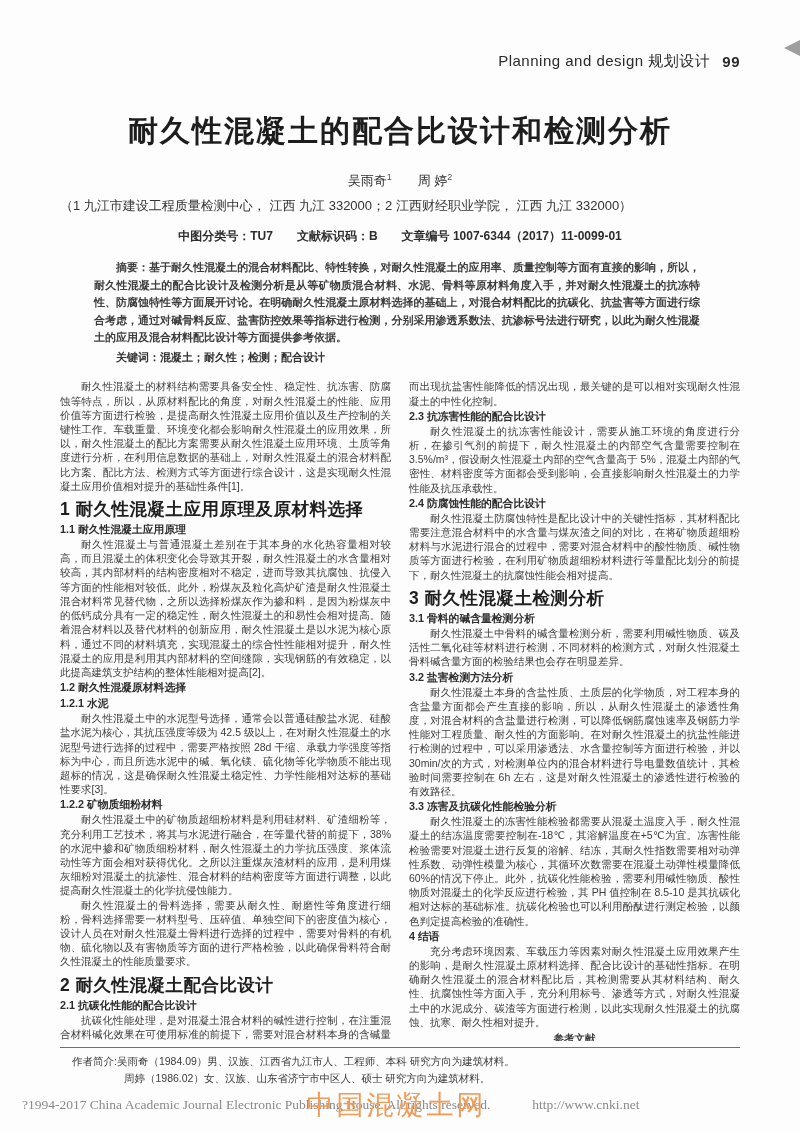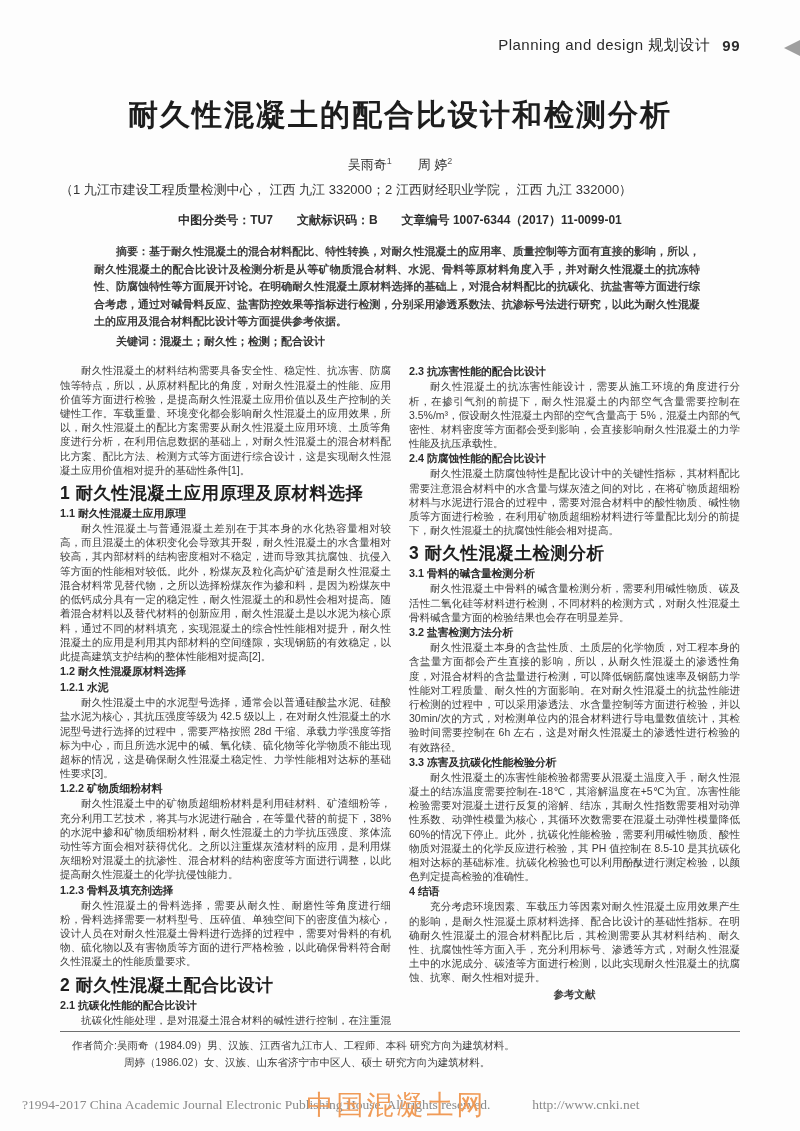--- a/index.html
+++ b/index.html
@@ -3,21 +3,21 @@
 <meta charset="utf-8">
 <style>
   html,body{margin:0;padding:0;}
   body{
     width:800px;height:1131px;background:#fdfdfd;position:relative;overflow:hidden;
     font-family:"Liberation Sans","DejaVu Sans",sans-serif;color:#3a3a3a;
   }
   .page{position:absolute;inset:0;padding:0 60px;box-sizing:border-box;}
 
   
-  .hdr{margin-top:36px;display:flex;justify-content:flex-end;align-items:center;gap:12px;
+  .hdr{margin-top:52px;display:flex;justify-content:flex-end;align-items:center;gap:12px;
        font-size:15px;color:#2b2b2b;letter-spacing:.5px;}
   .hdr .pg{font-weight:700;}
   .arrow{position:absolute;top:40px;right:0;width:0;height:0;
          border-top:8px solid transparent;border-bottom:8px solid transparent;
          border-right:16px solid #9f9f9f;}
 
   
   .title{margin-top:40px;text-align:center;font-size:30px;font-weight:700;color:#1d1d1d;letter-spacing:2px;}
   .authors{margin-top:11px;text-align:center;font-size:13px;color:#2f2f2f;}
   .authors .author{margin:0 13px;}
@@ -81,27 +81,27 @@
     <div class="col">
         <p class="body-p">耐久性混凝土的材料结构需要具备安全性、稳定性、抗冻害、防腐蚀等特点，所以，从原材料配比的角度，对耐久性混凝土的性能、应用价值等方面进行检验，是提高耐久性混凝土应用价值以及生产控制的关键性工作。车载重量、环境变化都会影响耐久性混凝土的应用效果，所以，耐久性混凝土的配比方案需要从耐久性混凝土应用环境、土质等角度进行分析，在利用信息数据的基础上，对耐久性混凝土的混合材料配比方案、配比方法、检测方式等方面进行综合设计，这是实现耐久性混凝土应用价值相对提升的基础性条件[1]。</p>
         <h2 class="sec-h1">1  耐久性混凝土应用原理及原材料选择</h2>
         <h3 class="sec-h2">1.1 耐久性混凝土应用原理</h3>
         <p class="body-p">耐久性混凝土与普通混凝土差别在于其本身的水化热容量相对较高，而且混凝土的体积变化会导致其开裂，耐久性混凝土的水含量相对较高，其内部材料的结构密度相对不稳定，进而导致其抗腐蚀、抗侵入等方面的性能相对较低。此外，粉煤灰及粒化高炉矿渣是耐久性混凝土混合材料常见替代物，之所以选择粉煤灰作为掺和料，是因为粉煤灰中的低钙成分具有一定的稳定性，耐久性混凝土的和易性会相对提高。随着混合材料以及替代材料的创新应用，耐久性混凝土是以水泥为核心原料，通过不同的材料填充，实现混凝土的综合性性能相对提升，耐久性混凝土的应用是利用其内部材料的空间缝隙，实现钢筋的有效稳定，以此提高建筑支护结构的整体性能相对提高[2]。</p>
         <h3 class="sec-h2">1.2 耐久性混凝原材料选择</h3>
         <h3 class="sec-h2">1.2.1 水泥</h3>
         <p class="body-p">耐久性混凝土中的水泥型号选择，通常会以普通硅酸盐水泥、硅酸盐水泥为核心，其抗压强度等级为 42.5 级以上，在对耐久性混凝土的水泥型号进行选择的过程中，需要严格按照 28d 干缩、承载力学强度等指标为中心，而且所选水泥中的碱、氧化镁、硫化物等化学物质不能出现超标的情况，这是确保耐久性混凝土稳定性、力学性能相对达标的基础性要求[3]。</p>
         <h3 class="sec-h2">1.2.2 矿物质细粉材料</h3>
         <p class="body-p">耐久性混凝土中的矿物质超细粉材料是利用硅材料、矿渣细粉等，充分利用工艺技术，将其与水泥进行融合，在等量代替的前提下，38%的水泥中掺和矿物质细粉材料，耐久性混凝土的力学抗压强度、浆体流动性等方面会相对获得优化。之所以注重煤灰渣材料的应用，是利用煤灰细粉对混凝土的抗渗性、混合材料的结构密度等方面进行调整，以此提高耐久性混凝土的化学抗侵蚀能力。</p>
-        <h3 class="sec-h2">1.2.3 骨料及填充剂选择</h3>
         <p class="body-p">耐久性混凝土的骨料选择，需要从耐久性、耐磨性等角度进行细粉，骨料选择需要一材料型号、压碎值、单独空间下的密度值为核心，设计人员在对耐久性混凝土骨料进行选择的过程中，需要对骨料的有机物、硫化物以及有害物质等方面的进行严格检验，以此确保骨料符合耐久性混凝土的性能质量要求。</p>
         <h2 class="sec-h1">2  耐久性混凝土配合比设计</h2>
         <h3 class="sec-h2">2.1 抗碳化性能的配合比设计</h3>
         <p class="body-p">抗碳化性能处理，是对混凝土混合材料的碱性进行控制，在注重混合材料碱化效果在可使用标准的前提下，需要对混合材料本身的含碱量进行检验。之所以注重抗碳化配比，是因为混合材料的碱含量过高，极容易对钢筋产生腐蚀，进而影响耐久性混凝土的使用寿命及力学性能。</p>
       </div>
     <div class="col">
+        <p class="body-p noindent">而出现抗盐害性能降低的情况出现，最关键的是可以相对实现耐久性混凝土的中性化控制。</p>
         <h3 class="sec-h2">2.3 抗冻害性能的配合比设计</h3>
         <p class="body-p">耐久性混凝土的抗冻害性能设计，需要从施工环境的角度进行分析，在掺引气剂的前提下，耐久性混凝土的内部空气含量需要控制在 3.5%/m³，假设耐久性混凝土内部的空气含量高于 5%，混凝土内部的气密性、材料密度等方面都会受到影响，会直接影响耐久性混凝土的力学性能及抗压承载性。</p>
         <h3 class="sec-h2">2.4 防腐蚀性能的配合比设计</h3>
         <p class="body-p">耐久性混凝土防腐蚀特性是配比设计中的关键性指标，其材料配比需要注意混合材料中的水含量与煤灰渣之间的对比，在将矿物质超细粉材料与水泥进行混合的过程中，需要对混合材料中的酸性物质、碱性物质等方面进行检验，在利用矿物质超细粉材料进行等量配比划分的前提下，耐久性混凝土的抗腐蚀性能会相对提高。</p>
         <h2 class="sec-h1">3  耐久性混凝土检测分析</h2>
         <h3 class="sec-h2">3.1 骨料的碱含量检测分析</h3>
         <p class="body-p">耐久性混凝土中骨料的碱含量检测分析，需要利用碱性物质、碳及活性二氧化硅等材料进行检测，不同材料的检测方式，对耐久性混凝土骨料碱含量方面的检验结果也会存在明显差异。</p>
         <h3 class="sec-h2">3.2 盐害检测方法分析</h3>
         <p class="body-p">耐久性混凝土本身的含盐性质、土质层的化学物质，对工程本身的含盐量方面都会产生直接的影响，所以，从耐久性混凝土的渗透性角度，对混合材料的含盐量进行检测，可以降低钢筋腐蚀速率及钢筋力学性能对工程质量、耐久性的方面影响。在对耐久性混凝土的抗盐性能进行检测的过程中，可以采用渗透法、水含量控制等方面进行检验，并以 30min/次的方式，对检测单位内的混合材料进行导电量数值统计，其检验时间需要控制在 6h 左右，这是对耐久性混凝土的渗透性进行检验的有效路径。</p>
         <h3 class="sec-h2">3.3 冻害及抗碳化性能检验分析</h3>

